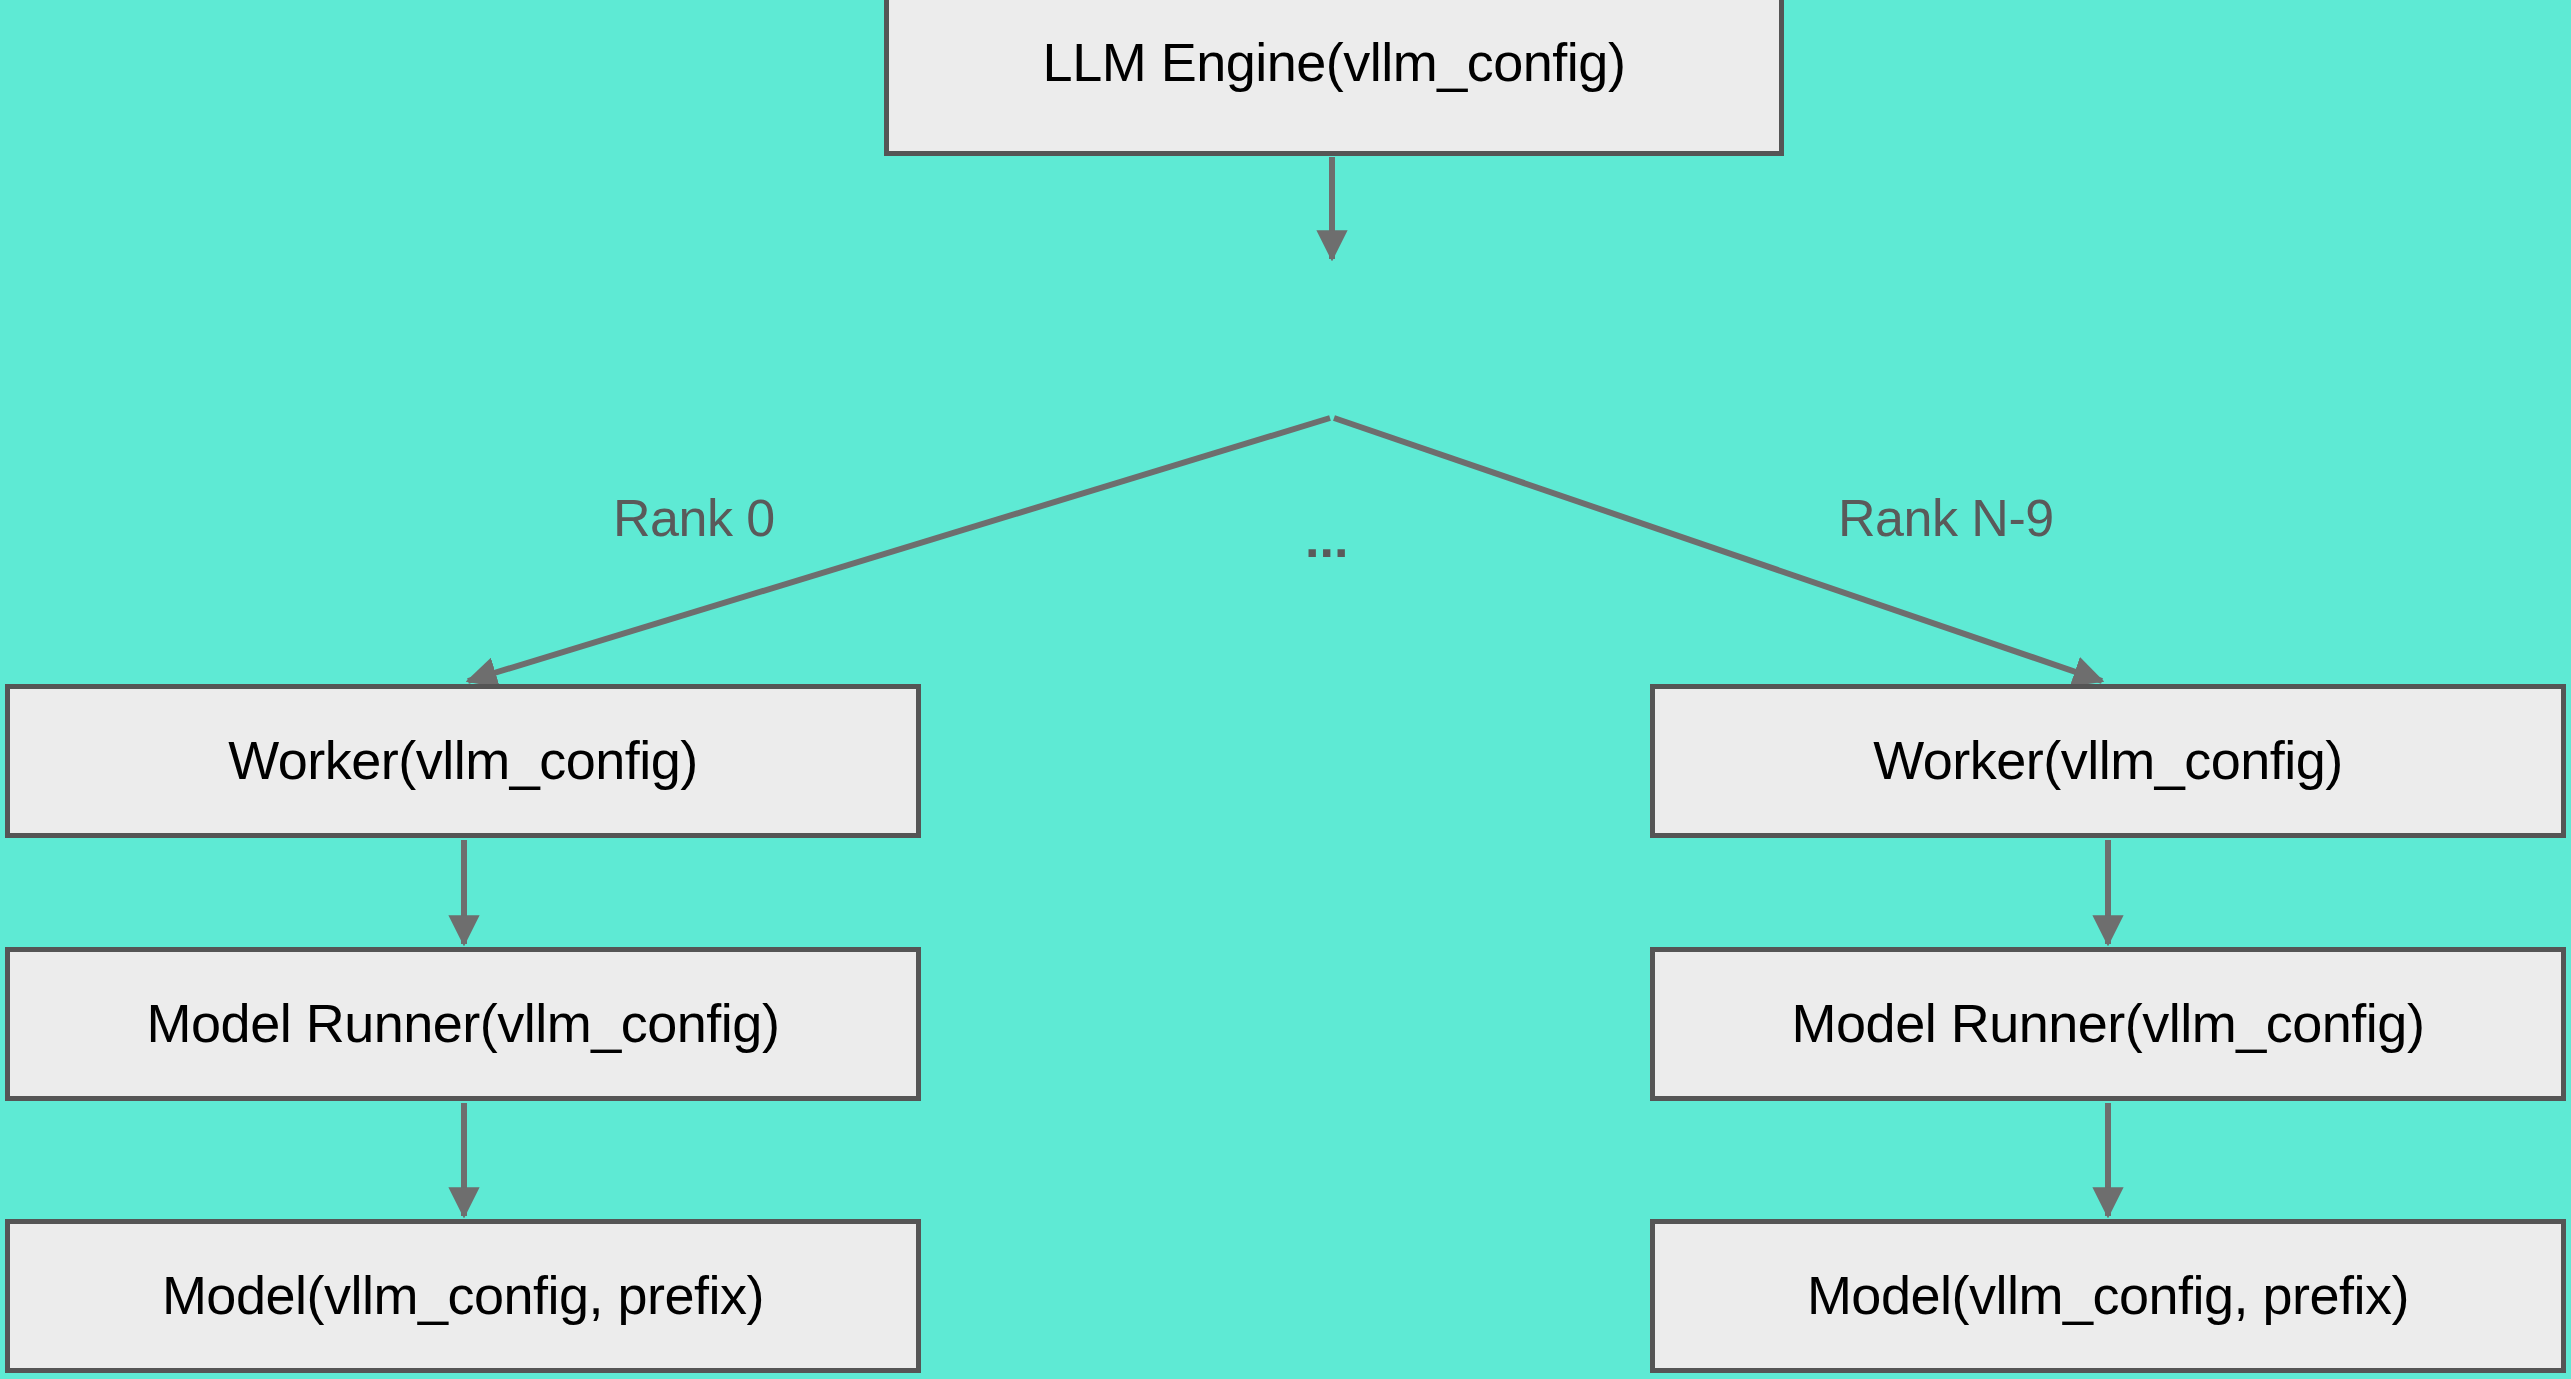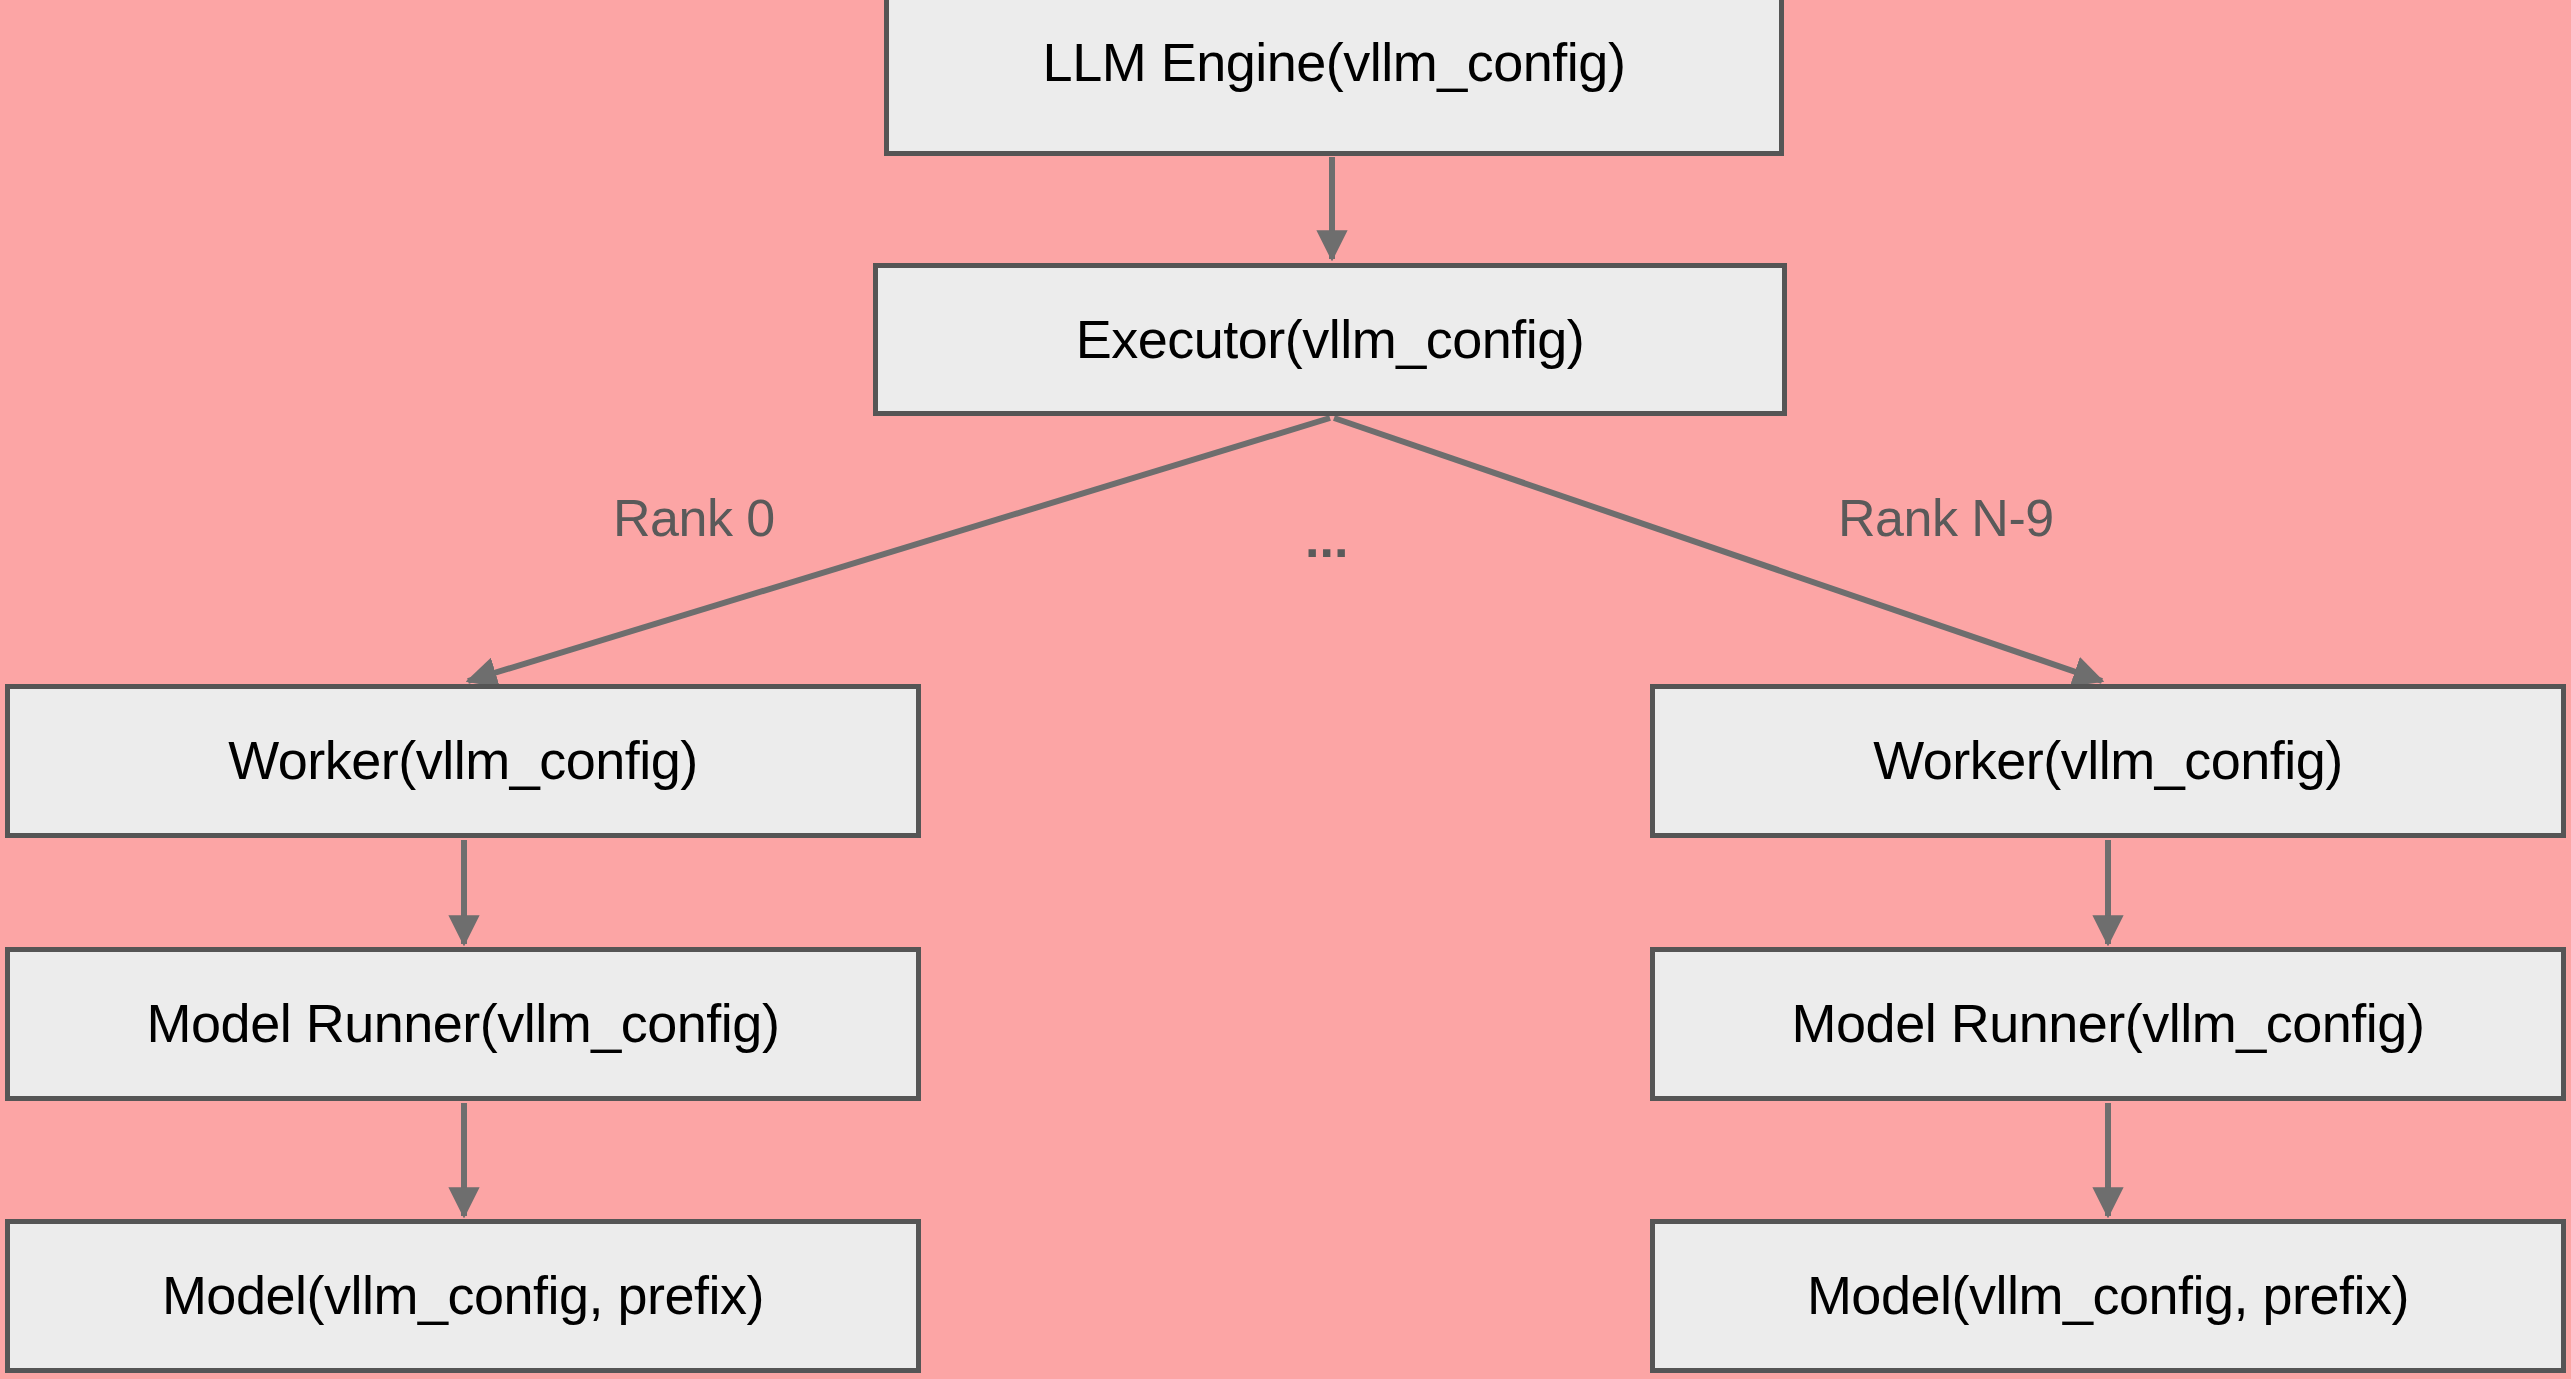--- a/index.html
+++ b/index.html
@@ -8,21 +8,21 @@
     padding: 0;
     background: #000000;
   }
   body {
     font-family: "Liberation Sans", sans-serif;
   }
   #diagram {
     position: relative;
     width: 2571px;
     height: 1379px;
-    background: #fca5a5;
+    background: #5eead4;
     overflow: hidden;
   }
   .node {
     position: absolute;
     box-sizing: border-box;
     background: #ececec;
     border: 5px solid #555555;
     display: flex;
     align-items: center;
     justify-content: center;
@@ -101,23 +101,20 @@
 
     <line x1="464" y1="1103" x2="464" y2="1216" stroke="#6e6e6e" stroke-width="6" marker-end="url(#arrowhead)"></line>
 
     <line x1="2108" y1="1103" x2="2108" y2="1216" stroke="#6e6e6e" stroke-width="6" marker-end="url(#arrowhead)"></line>
   </svg>
 
   <div class="node" id="node-llm-engine">
     <span class="node-label">LLM Engine(vllm_config)</span>
   </div>
 
-  <div class="node" id="node-executor">
-    <span class="node-label">Executor(vllm_config)</span>
-  </div>
 
   <div class="node" id="node-worker-left">
     <span class="node-label">Worker(vllm_config)</span>
   </div>
 
   <div class="node" id="node-worker-right">
     <span class="node-label">Worker(vllm_config)</span>
   </div>
 
   <div class="node" id="node-runner-left">

